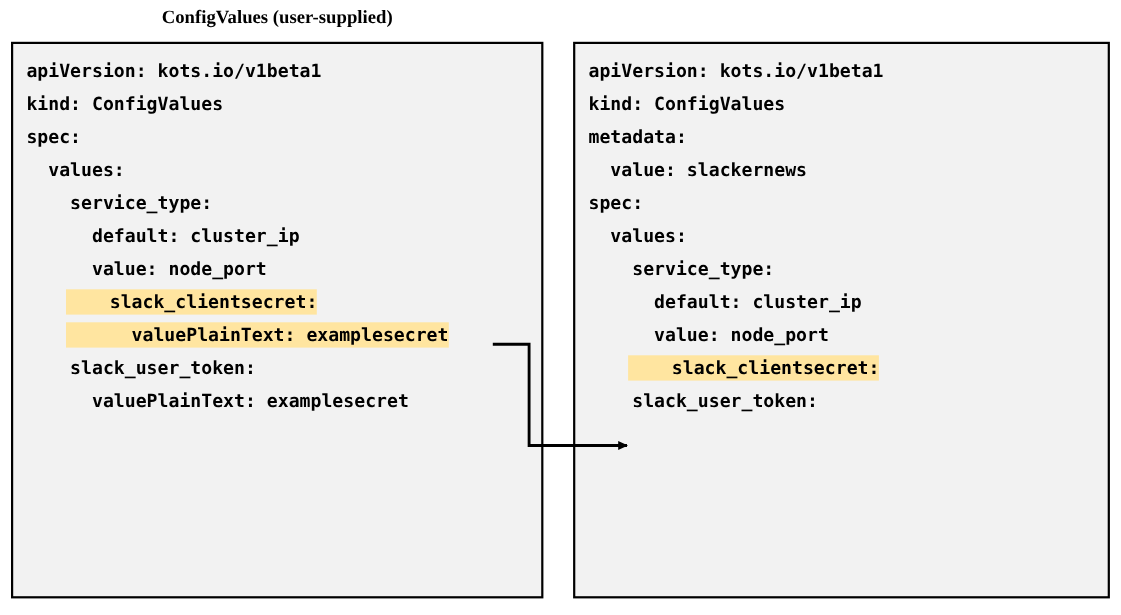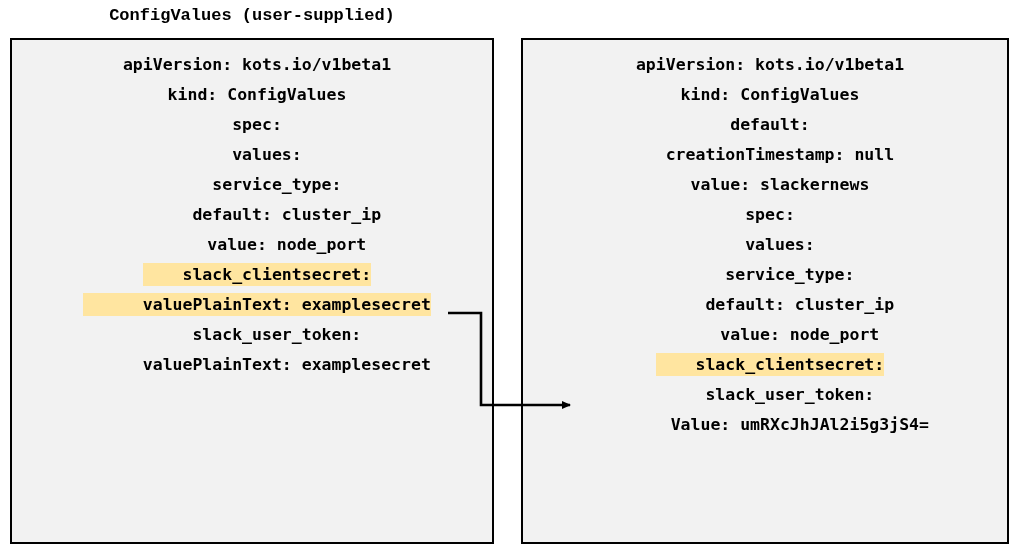--- a/index.html
+++ b/index.html
@@ -17,21 +17,21 @@
 
   .diagram {
     position: absolute;
     inset: 0;
   }
 
   
   .panel-title {
     position: absolute;
     top: 6px;
-    font-family: Liberation Mono, monospace;
+    font-family: Liberation Serif, serif;
     font-size: 17px;
     font-weight: bold;
     color: #000000;
     text-align: center;
     letter-spacing: 0px;
     white-space: pre;
   }
   .panel-title.left  { left: 10px;  width: 484px; }
   .panel-title.right { left: 521px; width: 488px; }
 
@@ -56,28 +56,28 @@
 
   .code-line {
     height: 30px;
     line-height: 30px;
     font-family: "DejaVu Sans Mono", "Liberation Mono", monospace;
     font-size: 16.5px;
     font-weight: bold;
     color: #000000;
     white-space: pre;
     display: block;
-    text-align: center;
   }
   .code-line > .txt {
     white-space: pre;
     padding: 2px 0 2px 0;
   }
   .code-line.hl > .txt {
     background: #FFE5A0;
+    margin-left: 36px;
   }
 
   
   .connector {
     position: absolute;
     left: 0;
     top: 0;
     width: 1019px;
     height: 559px;
     pointer-events: none;
@@ -104,31 +104,29 @@
         <div class="code-line hl"><span class="txt">      valuePlainText: examplesecret</span></div>
         <div class="code-line"><span class="txt">    slack_user_token:</span></div>
         <div class="code-line"><span class="txt">      valuePlainText: examplesecret</span></div>
       </div>
   </div>
 
   <div class="panel right">
     <div class="code-block" id="right-code">
         <div class="code-line"><span class="txt">apiVersion: kots.io/v1beta1</span></div>
         <div class="code-line"><span class="txt">kind: ConfigValues</span></div>
-        <div class="code-line"><span class="txt">default:</span></div>
-        <div class="code-line"><span class="txt">  creationTimestamp: null</span></div>
+        <div class="code-line"><span class="txt">metadata:</span></div>
         <div class="code-line"><span class="txt">  value: slackernews</span></div>
         <div class="code-line"><span class="txt">spec:</span></div>
         <div class="code-line"><span class="txt">  values:</span></div>
         <div class="code-line"><span class="txt">    service_type:</span></div>
         <div class="code-line"><span class="txt">      default: cluster_ip</span></div>
         <div class="code-line"><span class="txt">      value: node_port</span></div>
         <div class="code-line hl"><span class="txt">    slack_clientsecret:</span></div>
         <div class="code-line"><span class="txt">    slack_user_token:</span></div>
-        <div class="code-line"><span class="txt">      Value: umRXcJhJAl2i5g3jS4=</span></div>
       </div>
   </div>
 
   <svg class="connector" viewBox="0 0 1019 559" width="1019" height="559">
     <defs>
       <marker id="arrowhead" markerWidth="9" markerHeight="8" refX="8" refY="4" orient="auto" markerUnits="userSpaceOnUse">
         <path d="M0,0 L9,4 L0,8 Z" fill="#000000"></path>
       </marker>
     </defs>
     <polyline points="448,313 481,313 481,405 570,405" fill="none" stroke="#000000" stroke-width="2.6" marker-end="url(#arrowhead)"></polyline>

